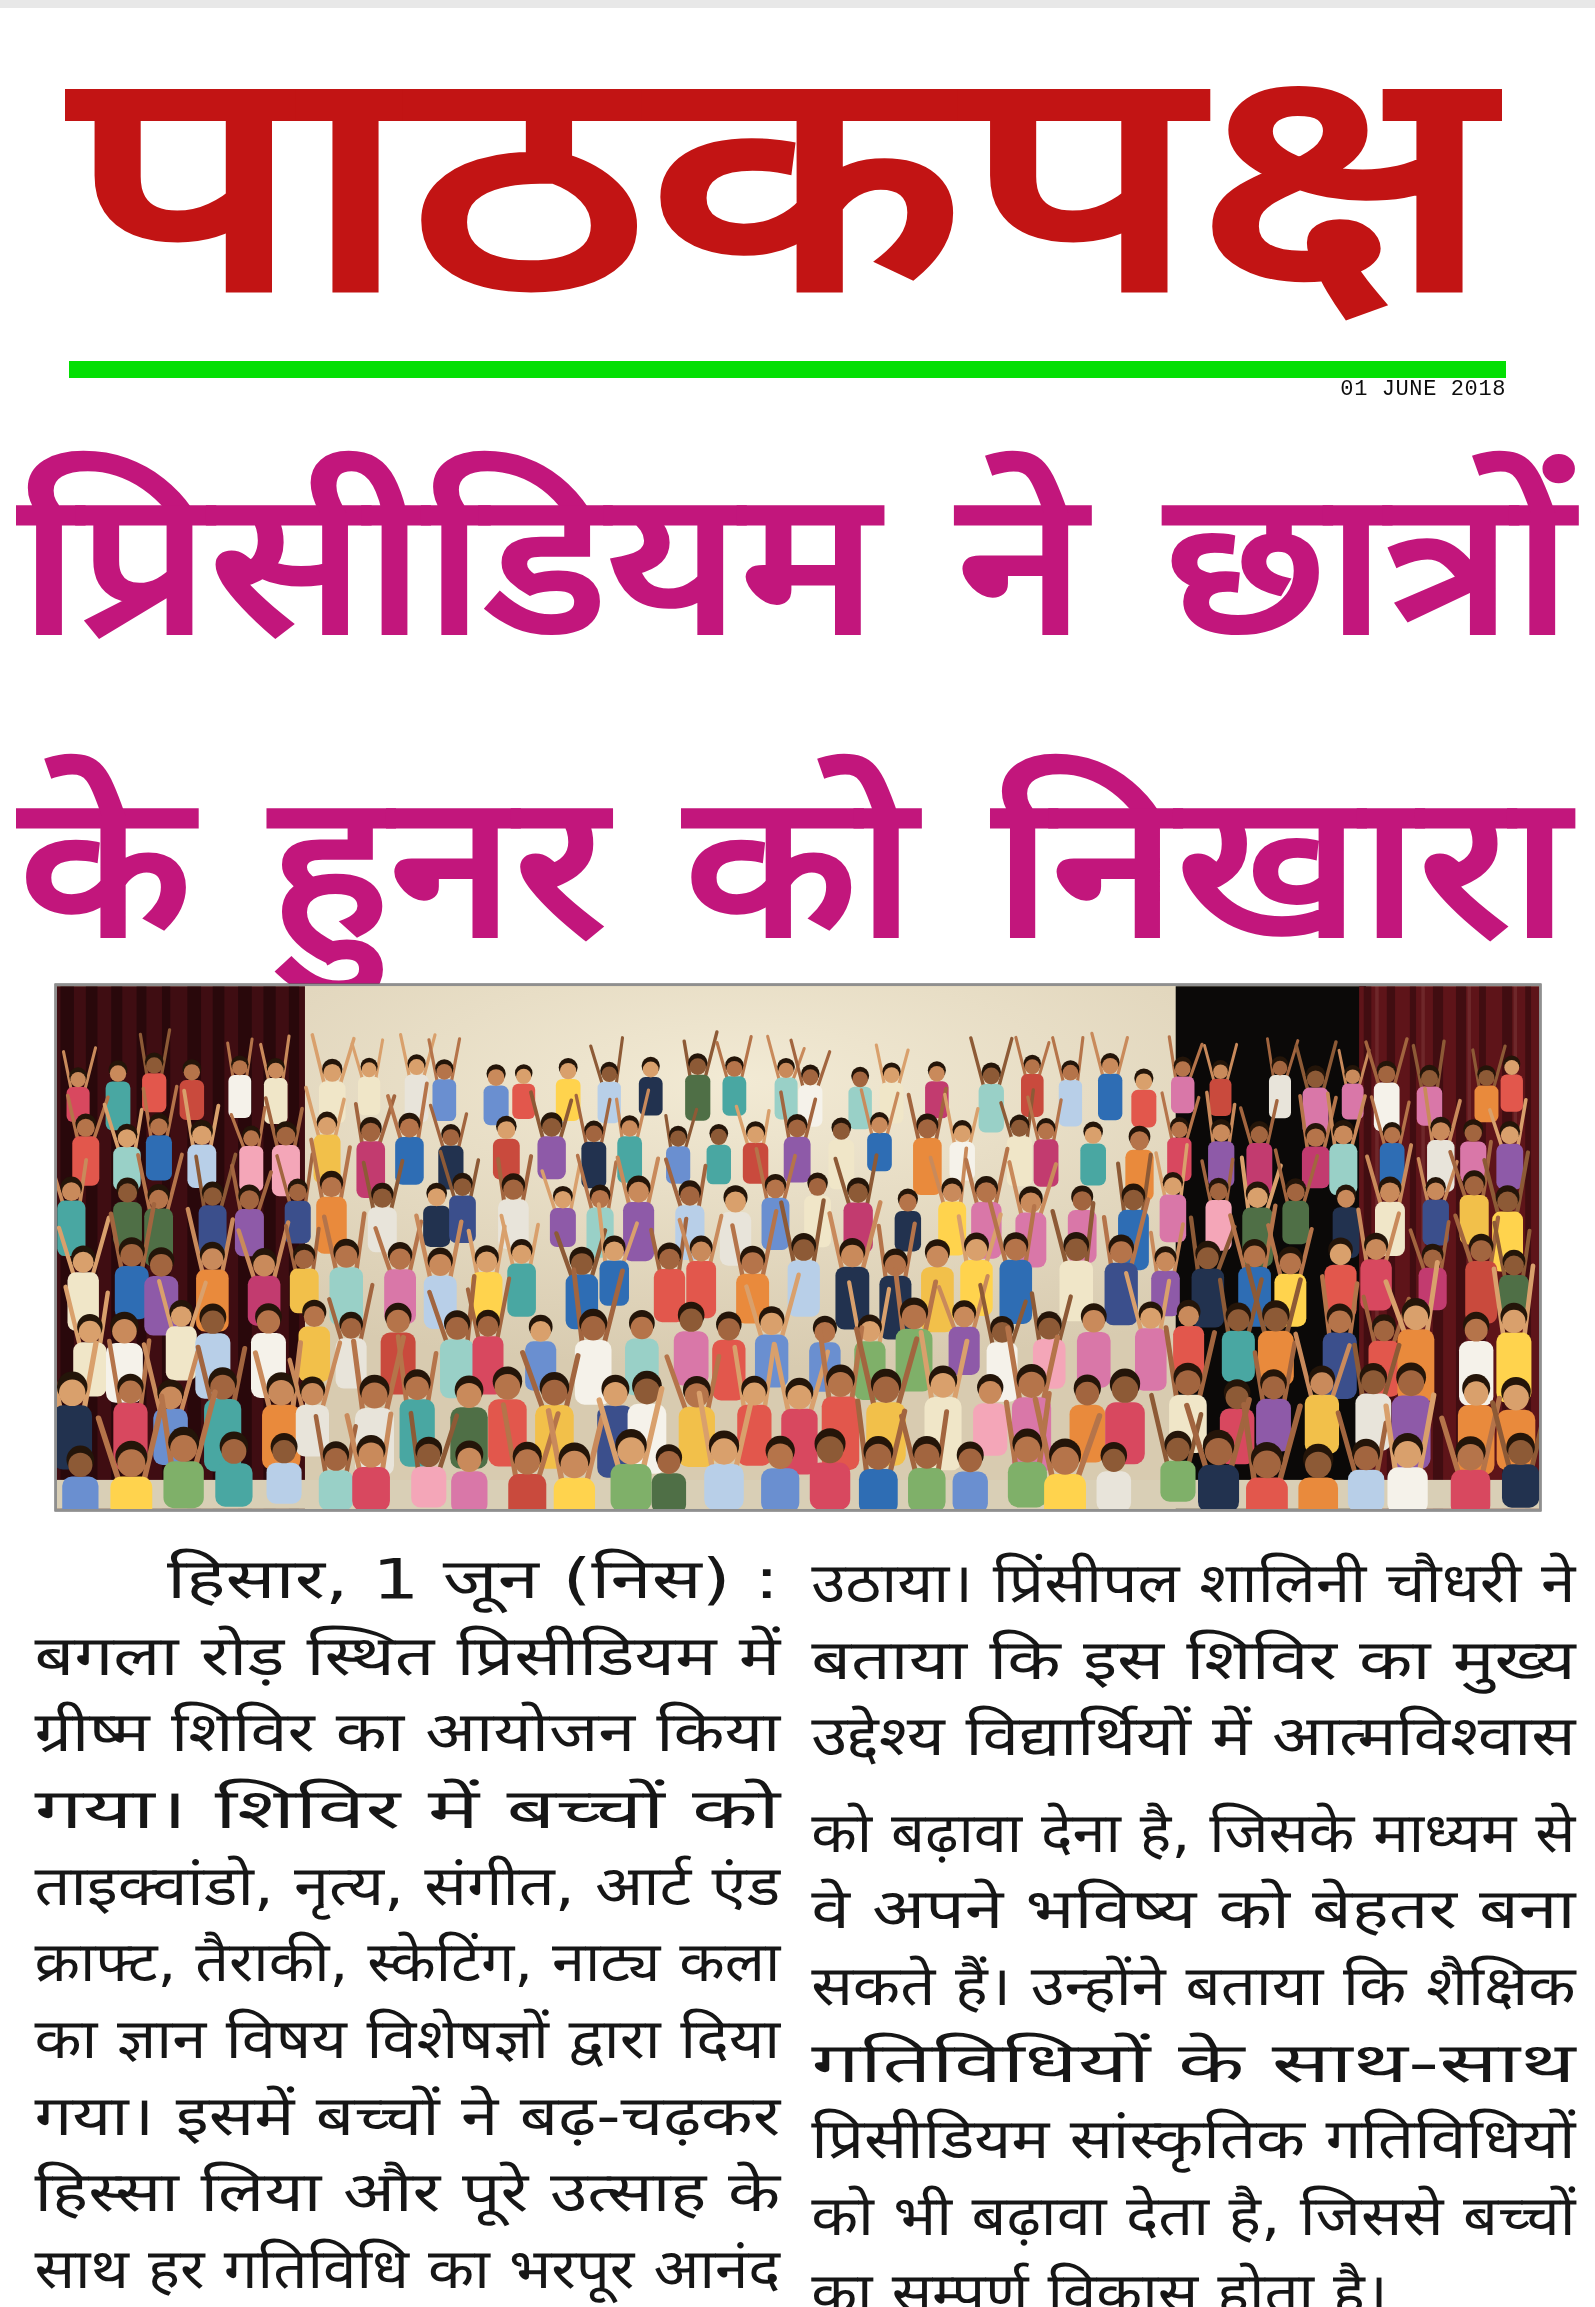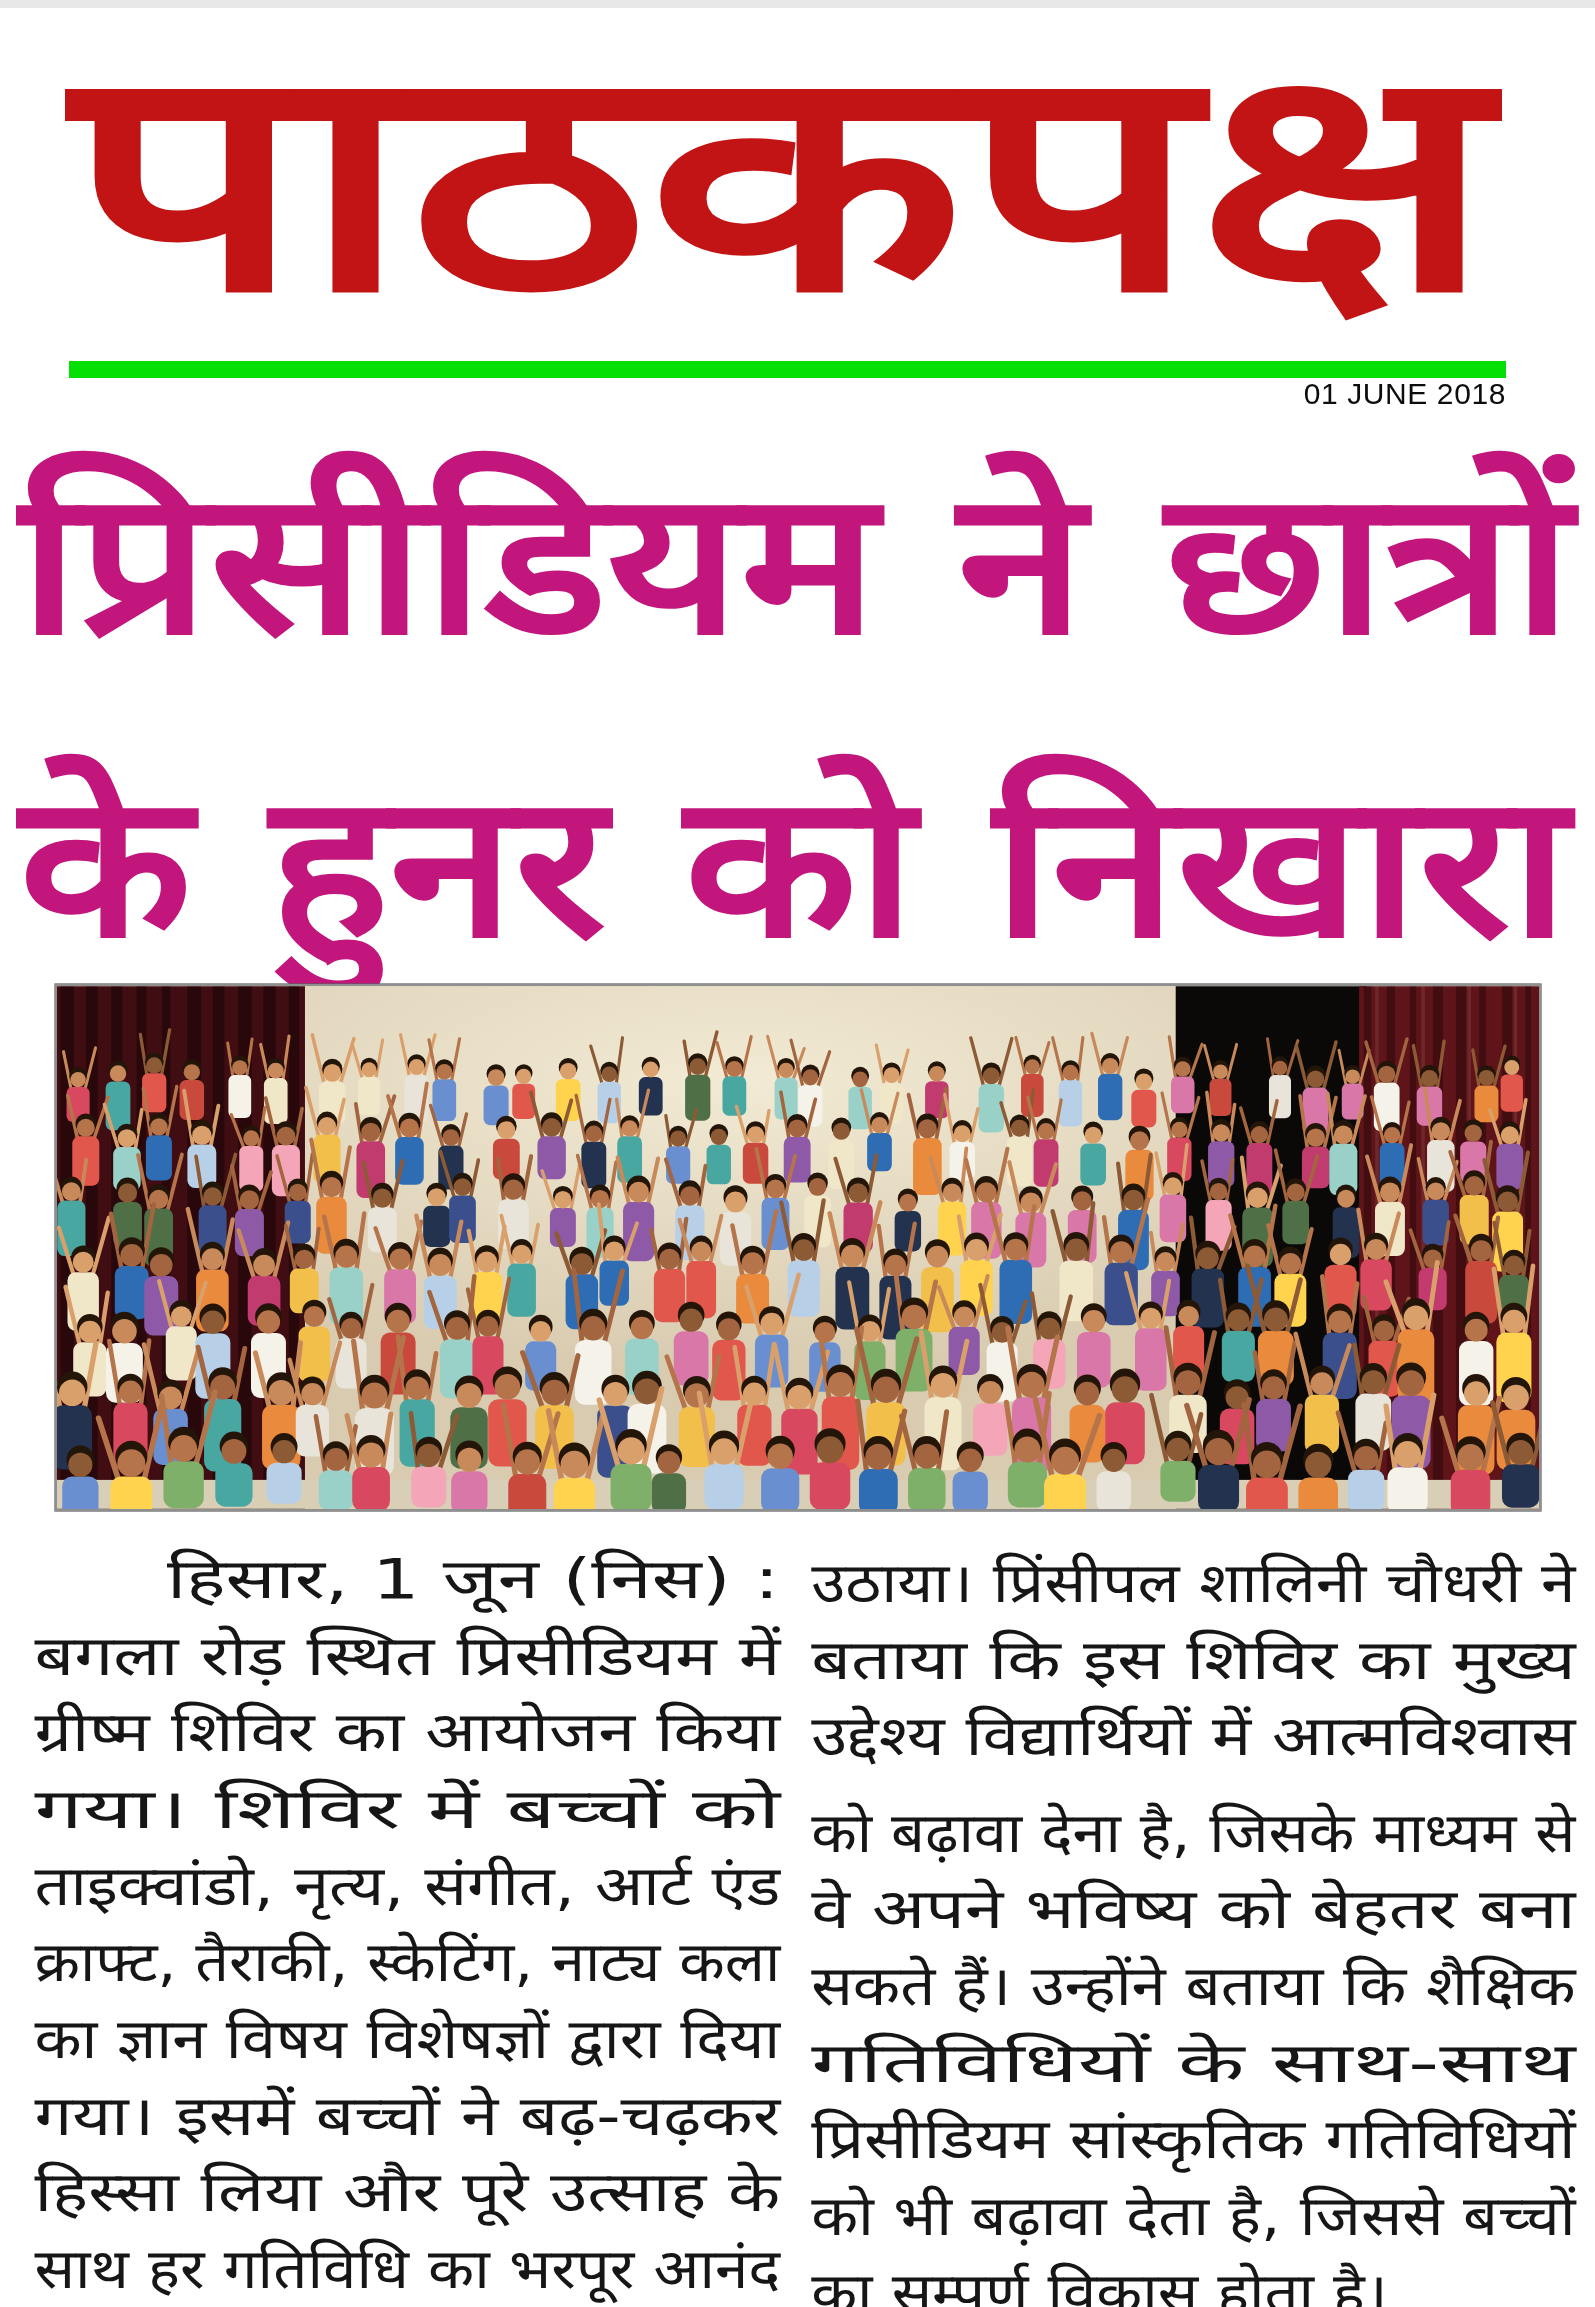--- a/index.html
+++ b/index.html
@@ -4,22 +4,22 @@
 <style>
   html,body{margin:0;padding:0;background:#e8e8e8;}
   .page{
     position:relative;width:1595px;height:2307px;background:#ffffff;
     font-family:"DejaVu Sans",sans-serif;overflow:hidden;margin:8px auto;
   }
   .masthead-svg{position:absolute;left:65px;top:17.3px;}
   .rule{position:absolute;left:69px;top:353px;width:1437px;height:17.3px;}
   .date{
     position:absolute;top:369px;left:1211px;width:295px;text-align:right;
-    font-size:30px;letter-spacing:0.6px;color:#0d0d0d;
-    font-family:Liberation Sans, sans-serif;
+    font-size:22px;letter-spacing:0.6px;color:#0d0d0d;
+    font-family:Liberation Mono, monospace;
   }
   .headline-svg{position:absolute;left:16px;}
   .hl1{top:411px;}
   .hl2{top:714px;}
   .photo{
     position:absolute;left:55px;top:976px;width:1482px;height:523px;
     border:2.9px solid #8f8f8f;box-shadow:0 0 0 0.6px #5e5e5e;background:#d8cbb0;
   }
   .article-svg{position:absolute;}
   .col-left{left:33px;top:1530px;}

